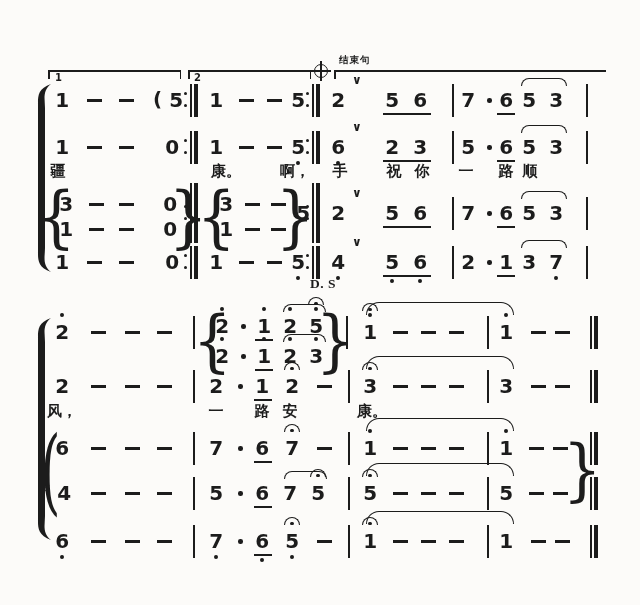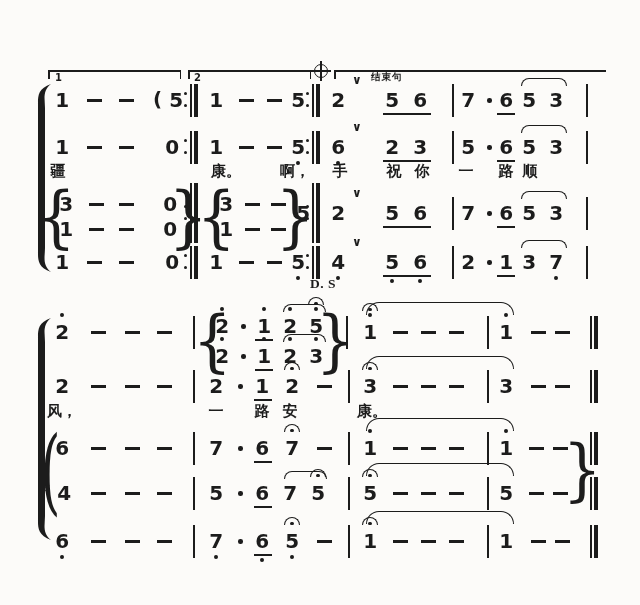--- a/index.html
+++ b/index.html
@@ -25,21 +25,21 @@
   .brace{font-family:"DejaVu Serif","Liberation Serif",serif;font-weight:normal;
          text-align:center;width:16px;margin-left:-8px;}
   .lyric{font-size:15px;font-weight:600;white-space:nowrap;transform:translateX(-50%);line-height:18px;}
   .bline{height:1.5px;background:#1c1c1c;}
   .btick{width:1.5px;height:9px;background:#1c1c1c;}
   .vlabel{position:absolute;font-size:10px;font-weight:bold;line-height:11px;}
   .elabel{position:absolute;font-size:9.5px;font-weight:600;line-height:11px;letter-spacing:1px;}
   .dslabel{position:absolute;font-family:"Liberation Serif","DejaVu Serif",serif;
            font-size:13.5px;font-weight:600;line-height:14px;letter-spacing:0.5px;}
   #l-v1{left:55px;top:72px;} #l-v2{left:194px;top:72px;}
-  #l-end{left:339px;top:71px;margin-left:32px;} #l-ds{left:310px;top:277px;}
+  #l-end{left:339px;top:54px;} #l-ds{left:310px;top:277px;}
   #coda{position:absolute;left:314px;top:64px;width:14px;height:14px;border:1.7px solid #1c1c1c;border-radius:50%;}
   #coda::before{content:"";position:absolute;left:5.3px;top:-4.5px;width:1.6px;height:20px;background:#1c1c1c;}
   #coda::after{content:"";position:absolute;left:-4.5px;top:5.3px;width:20px;height:1.6px;background:#1c1c1c;}
 </style>
 </head>
 <body>
 
 <div id="page">
   <div id="score">
     <div class="vlabel" id="l-v1">1</div>

